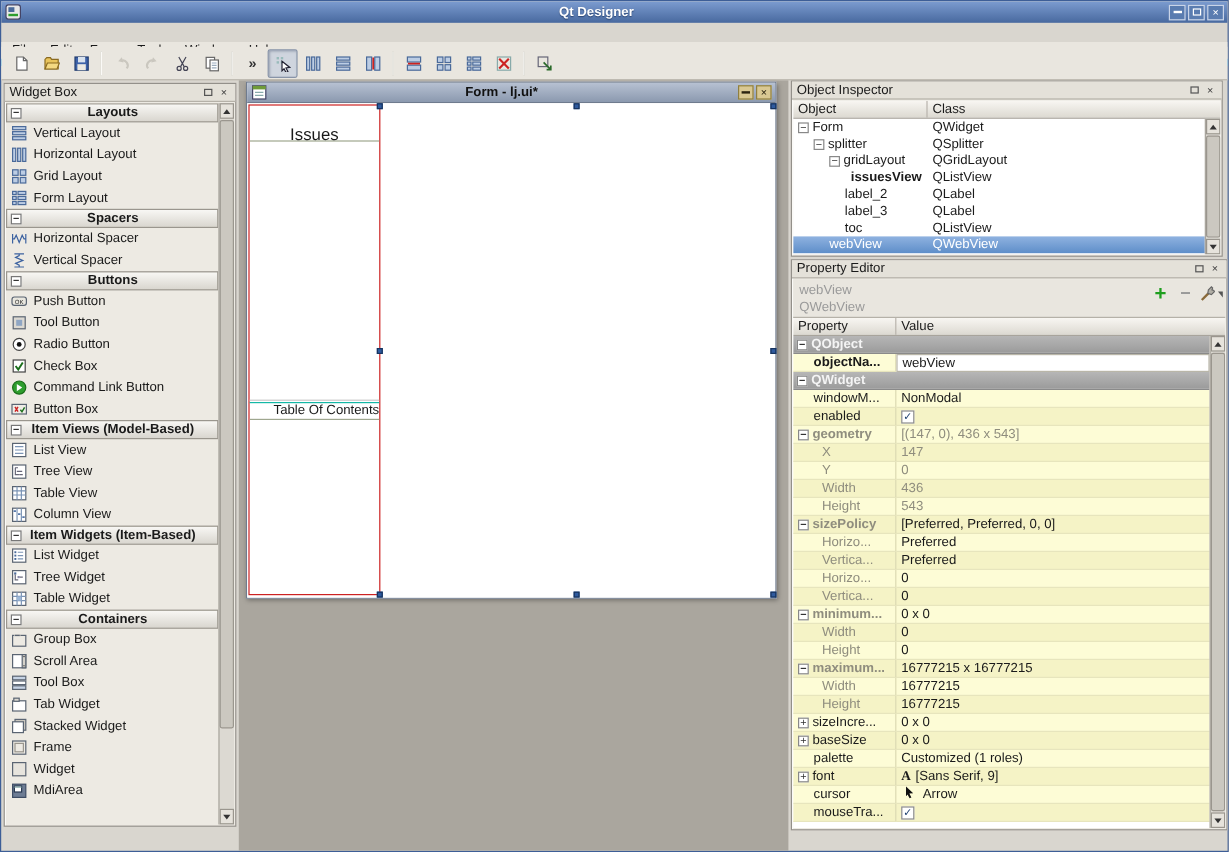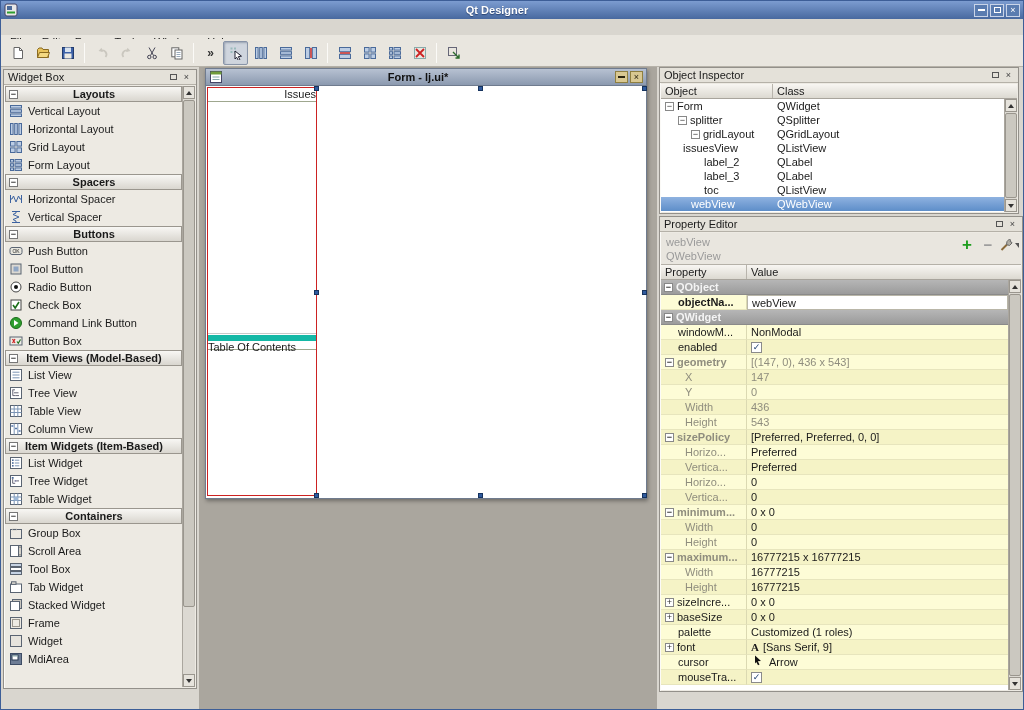--- a/index.html
+++ b/index.html
@@ -63,24 +63,24 @@
     border:1px solid #6f7b8e; background:#fff; box-shadow:1px 2px 4px rgba(0,0,0,.35); }
   #form-titlebar { height:17px; background:linear-gradient(#b7c1d2,#8b99af);
     display:flex; align-items:center; padding:0 3px; border-bottom:1px solid #6f7b8e; }
   #form-titlebar .ttl { flex:1; text-align:center; font-weight:bold; font-size:11px; color:#111; }
   .fw-btn { width:13px; height:12px; background:#d9c892; border:1px solid #8f7f40; margin-left:2px;
     display:flex; align-items:center; justify-content:center; font-size:9px; line-height:9px; color:#2b2410; }
   .fw-btn .bar { width:7px; height:2px; background:#2b2410; }
   #form-canvas { position:absolute; left:0; top:17px; right:0; bottom:0; background:#fff; overflow:visible; }
   #red-panel { position:absolute; left:1px; top:1px; width:110px; bottom:2px;
     border:1px solid #cc2222; background:#fff; }
-  #issues-label { height:14px; text-align:right; font-size:11px; border-bottom:1px solid #9fa78f; }
+  #issues-label { height:14px; text-align:center; font-size:14px; border-bottom:1px solid #9fa78f;margin-top:16px; }
   #issues-list { position:absolute; left:0; right:0; top:15px; height:231px; border-bottom:1px solid #c9c9c9; }
-  #toc-label { position:absolute; left:0; right:0; top:247px; height:15px; text-align:left; font-size:11px;
-    border-top:6px solid #14b8a6; border-bottom:1px solid #9fa78f; }
+  #toc-label { position:absolute; left:0; right:0; top:247px; height:15px; text-align:right; font-size:11px;
+    border-top:1px solid #14b8a6; border-bottom:1px solid #9fa78f; }
   #toc-list { position:absolute; left:0; right:0; top:263px; bottom:0; }
   .handle { position:absolute; width:5px; height:5px; background:#2f5a9e; border:1px solid #16335e; }
   
   #oi-body { position:absolute; left:1px; right:1px; top:16px; bottom:1px; background:#fff; overflow:hidden; }
   .grid-header { height:15px; display:flex; background:linear-gradient(#f8f6f2,#dcd9d1);
     border-bottom:1px solid #a8a49c; }
   .grid-header .col { padding:1px 4px; border-right:1px solid #b8b4ac; font-size:11px; }
   #oi-rows { position:absolute; left:0; right:13px; top:15px; bottom:0; }
   .oi-row { height:14px; display:flex; align-items:center; font-size:11px; }
   .oi-row .obj { display:flex; align-items:center; width:112px; overflow:hidden; white-space:nowrap; }
@@ -678,21 +678,21 @@
             <span class="cls">QSplitter</span>
           </div>
           <div class="oi-row">
             <span class="obj" style="padding-left: 30px;">
               <span class="exp-box">−</span>
               <span>gridLayout</span>
             </span>
             <span class="cls">QGridLayout</span>
           </div>
           <div class="oi-row">
-            <span class="obj" style="padding-left: 22px;">
+            <span class="obj" style="padding-left: 48px; font-weight: bold;">
               <span>issuesView</span>
             </span>
             <span class="cls">QListView</span>
           </div>
           <div class="oi-row">
             <span class="obj" style="padding-left: 43px;">
               <span>label_2</span>
             </span>
             <span class="cls">QLabel</span>
           </div>

